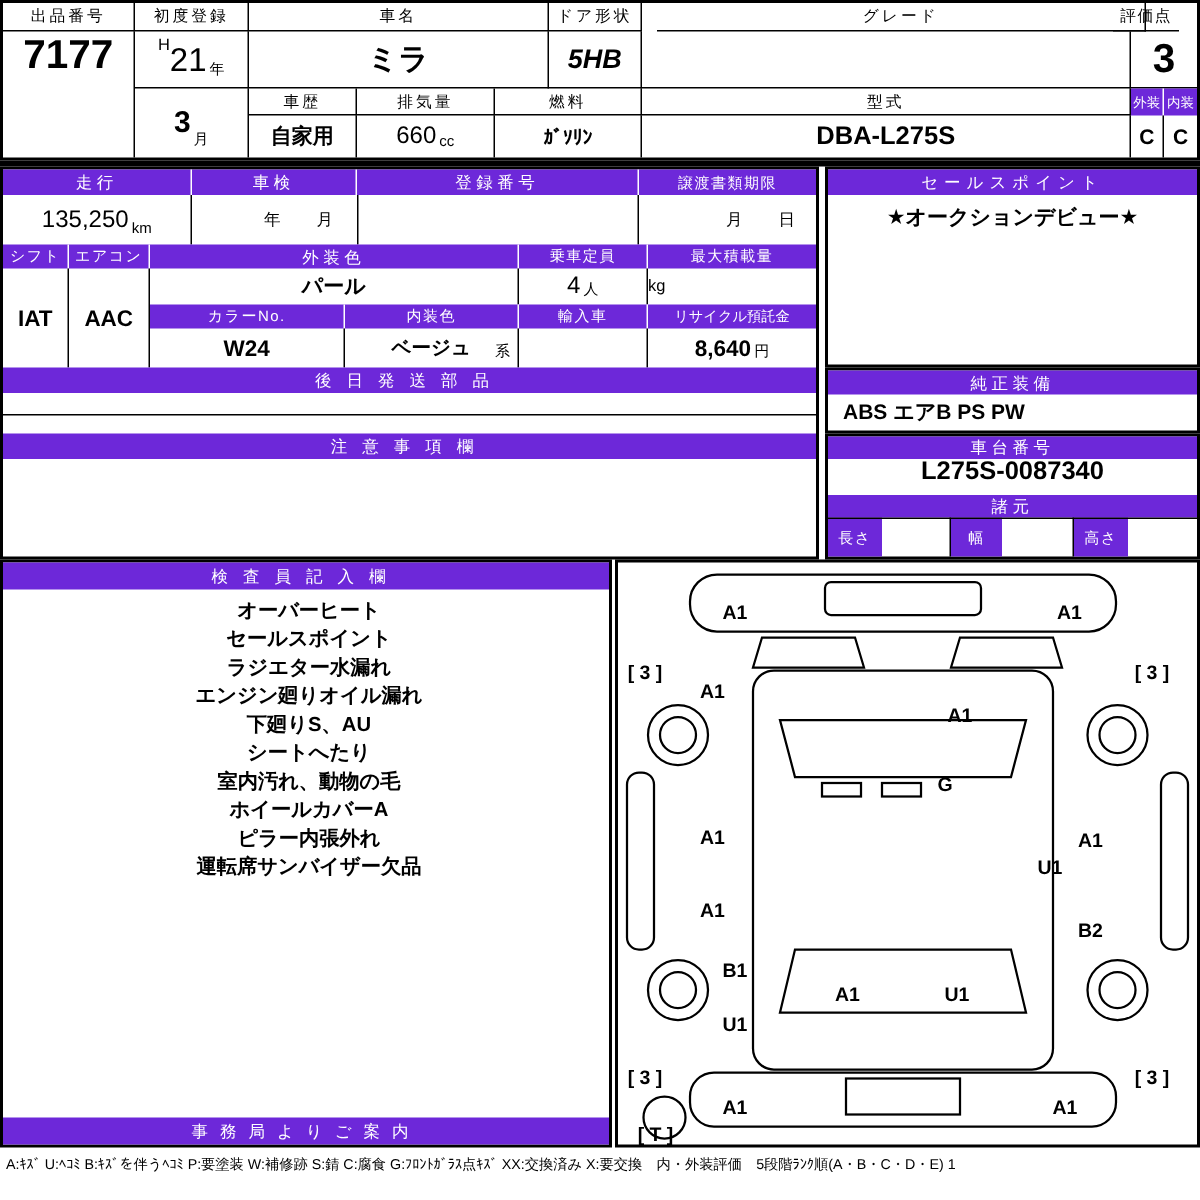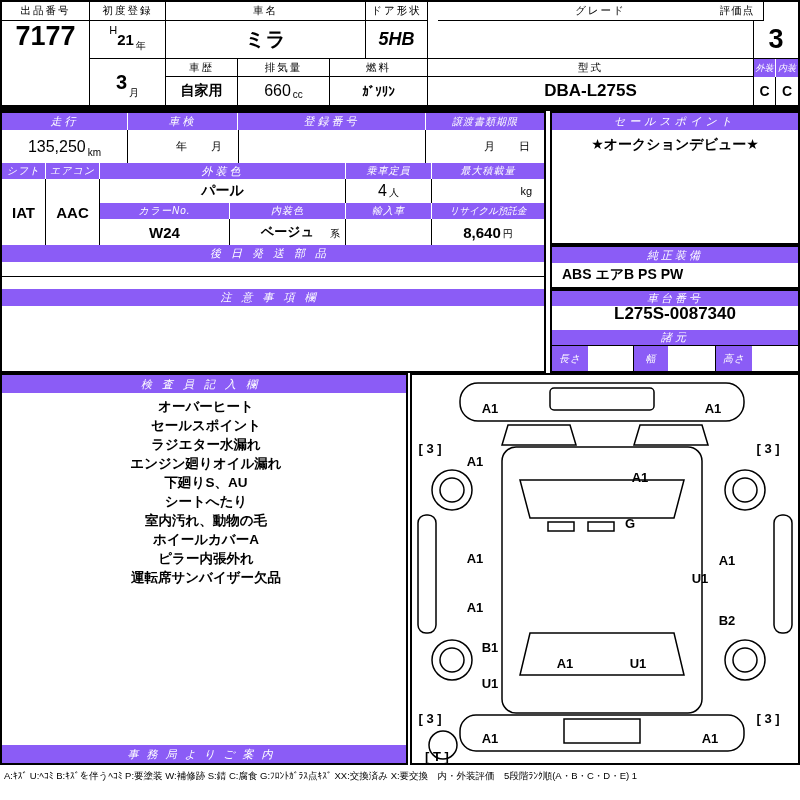--- a/index.html
+++ b/index.html
@@ -5,29 +5,29 @@
   * { box-sizing: border-box; }
   body { margin:0; background:#fff; }
   .sheet { position:relative; width:800px; height:800px; background:#fff; color:#000;
            font-family:"Liberation Sans","DejaVu Sans",sans-serif; overflow:hidden; }
   .abs   { position:absolute; }
   .frame { position:absolute; border:2px solid #000; }
   .bar   { position:absolute; background:#000; }
   .cell  { display:flex; align-items:center; justify-content:center; }
   .hw    { display:flex; align-items:center; justify-content:center; font-size:10.5px;
            letter-spacing:2px; border-right:1px solid #000; border-bottom:1px solid #000; }
-  .hd    { background:#8b5cf6; color:#fff; display:flex; align-items:center; justify-content:center;
-           font-size:11px; letter-spacing:3px;font-style:italic; }
+  .hd    { background:#6d28d9; color:#fff; display:flex; align-items:center; justify-content:center;
+           font-size:11px; letter-spacing:3px; }
   .hd10  { font-size:10px; letter-spacing:1px; }
   .hd9   { font-size:9.5px; letter-spacing:0; }
   .wide  { letter-spacing:10px; }
   .br { border-right:1px solid #000; }
   .bb { border-bottom:1px solid #000; }
   .bt { border-top:1px solid #000; }
-  .f26{font-size:27px;font-weight:bold;} .f22{font-size:15px;font-weight:bold;}
+  .f26{font-size:27px;font-weight:bold;} .f22{font-size:22px;font-weight:normal;}
   .f20{font-size:20px;font-weight:bold;} .f18{font-size:18px;font-weight:bold;font-style:italic;}
   .f17{font-size:17px;font-weight:bold;} .f16{font-size:16px;font-weight:normal;}
   .f15{font-size:15px;font-weight:bold;} .f14{font-size:14px;font-weight:bold;}
   .f13{font-size:13px;font-weight:bold;}
   .u  {font-size:10px;font-weight:normal;margin-left:2px;align-self:flex-end;padding-bottom:5px;}
   .sm {font-size:11px;}
   .insp-item{font-size:13.5px;font-weight:bold;line-height:19px;white-space:nowrap;text-align:center;}
   .mark{position:absolute;transform:translate(-50%,-50%);font-size:13px;font-weight:bold;white-space:nowrap;}
   .legend{font-size:9.5px;white-space:nowrap;}
 </style>
@@ -43,21 +43,21 @@
   <div class="frame" style="left:550px;top:245px;width:250px;height:44px"></div>
   <div class="frame" style="left:550px;top:289px;width:250px;height:84px"></div>
   <div class="frame" style="left:0;top:373px;width:408px;height:392px"></div>
   <div class="frame" style="left:410px;top:373px;width:390px;height:392px"></div>
 
   <div class="abs hw" style="left:2px;top:2px;width:88px;height:19px">出品番号</div>
   <div class="abs hw" style="left:90px;top:2px;width:76px;height:19px">初度登録</div>
   <div class="abs hw" style="left:166px;top:2px;width:200px;height:19px">車名</div>
   <div class="abs hw" style="left:366px;top:2px;width:62px;height:19px">ドア形状</div>
   <div class="abs hw" style="left:438px;top:2px;width:326px;height:19px">グレード</div>
-  <div class="abs hw" style="left:715px;top:2px;width:44px;height:19px;border-right:none;letter-spacing:1px">評価点</div>
+  <div class="abs hw" style="left:742px;top:2px;width:44px;height:19px;border-right:none;letter-spacing:1px">評価点</div>
 
   <div class="abs cell br" style="left:2px;top:21px;width:88px;height:84px;align-items:flex-start">
     <span class="f26">7177</span>
   </div>
   <div class="abs cell br bb" style="left:90px;top:21px;width:76px;height:38px">
     <span style="font-size:11px;align-self:flex-start;padding-top:3px">H</span>
     <span class="f22">21</span>
     <span class="u">年</span>
   </div>
   <div class="abs cell br bb" style="left:166px;top:21px;width:200px;height:38px">
@@ -135,21 +135,21 @@
   <div class="abs cell br" style="left:46px;top:179px;width:54px;height:66px">
     <span class="f15">AAC</span>
   </div>
   <div class="abs cell br" style="left:100px;top:179px;width:246px;height:24px">
     <span class="f14">パール</span>
   </div>
   <div class="abs cell br" style="left:346px;top:179px;width:86px;height:24px">
     <span class="f16">4</span>
     <span class="u" style="padding-bottom:3px">人</span>
   </div>
-  <div class="abs" style="left:432px;top:179px;width:112px;height:24px;display:flex;align-items:center;justify-content:flex-end;padding-right:12px">
+  <div class="abs" style="left:432px;top:179px;width:112px;height:24px;display:flex;align-items:center;justify-content:flex-start;padding-right:12px">
     <span class="sm">kg</span>
   </div>
 
   <div class="abs hd hd10" style="left:100px;top:203px;width:130px;height:16px;border-right:1px solid #fff">カラーNo.</div>
   <div class="abs hd hd10" style="left:230px;top:203px;width:116px;height:16px;border-right:1px solid #fff">内装色</div>
   <div class="abs hd hd10" style="left:346px;top:203px;width:86px;height:16px;border-right:1px solid #fff">輸入車</div>
   <div class="abs hd hd9" style="left:432px;top:203px;width:112px;height:16px">リサイクル預託金</div>
 
   <div class="abs cell br" style="left:100px;top:219px;width:130px;height:26px">
     <span class="f15">W24</span>

